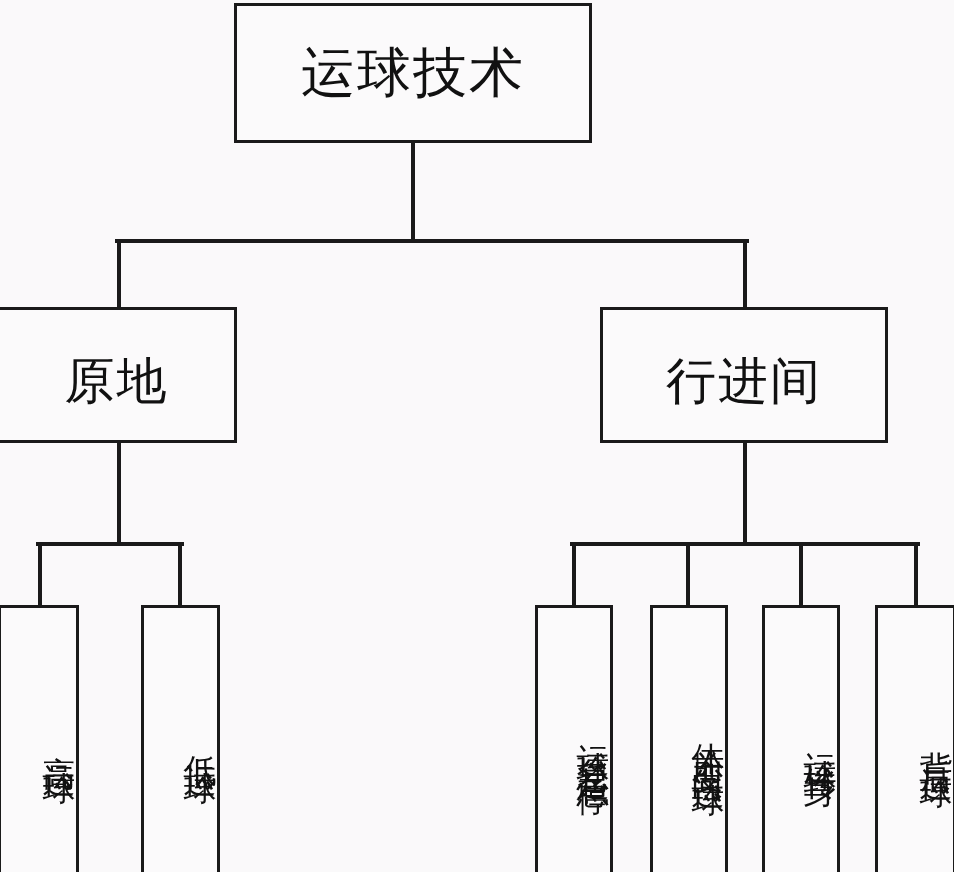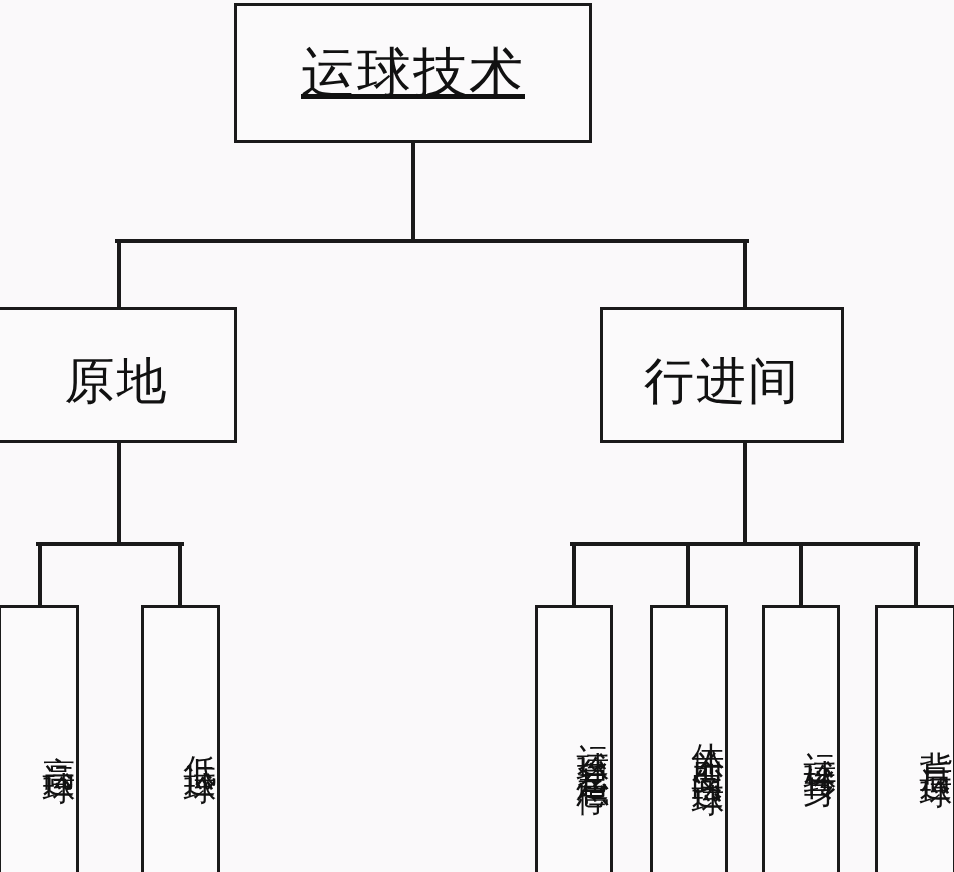--- a/index.html
+++ b/index.html
@@ -42,21 +42,20 @@
   .node-label {
     color: #111111;
     line-height: 1.0;
     text-align: center;
     white-space: pre;
   }
   
   .level-root .node-label {
     font-size: 54px;
     letter-spacing: 2px;
-    text-decoration: underline;
   }
   
   .level-two .node-label {
     font-size: 50px;
     letter-spacing: 2px;
     margin-top: 11px;
   }
   
   .level-leaf {
     align-items: flex-start;
@@ -109,21 +108,21 @@
   </svg>
 
   <div class="node level-root" style="left:234px; top:3px; width:358px; height:140px;">
     <span class="node-label">运球技术</span>
   </div>
 
   <div class="node level-two" style="left:-4px; top:307px; width:241px; height:136px;">
     <span class="node-label">原地</span>
   </div>
 
-  <div class="node level-two" style="left:600px; top:307px; width:244px; height:136px;">
+  <div class="node level-two" style="left:600px; top:307px; width:288px; height:136px;">
     <span class="node-label">行进间</span>
   </div>
 
   <div class="node level-leaf" style="left:-2px; top:605px; width:81px; height:272px;">
     <div class="leaf-inner">
       <span class="node-label">高运球</span>
     </div>
   </div>
 
   <div class="node level-leaf" style="left:141px; top:605px; width:79px; height:272px;">

